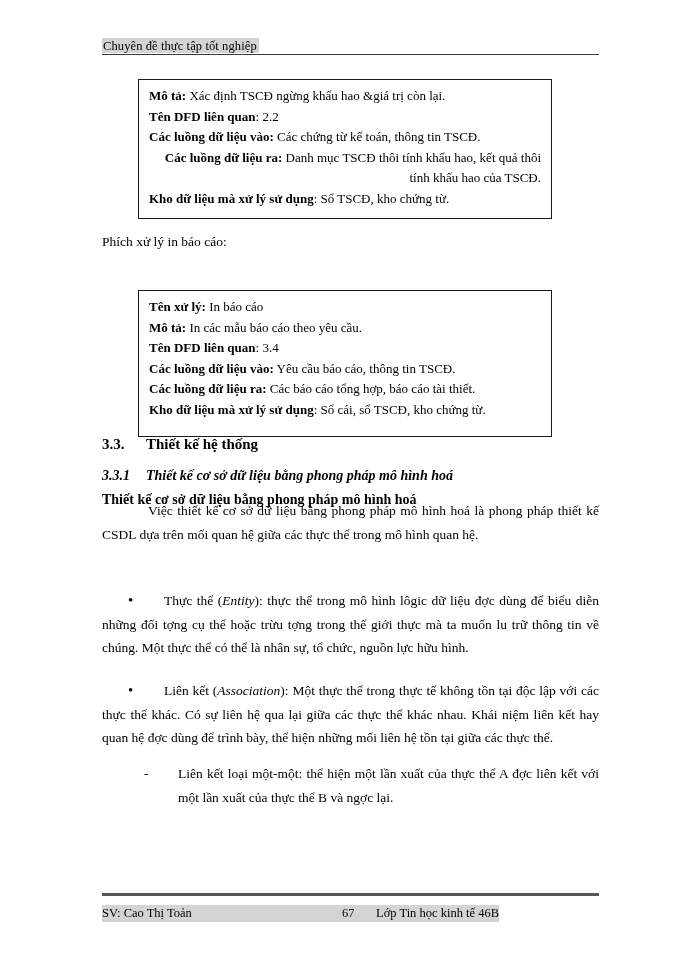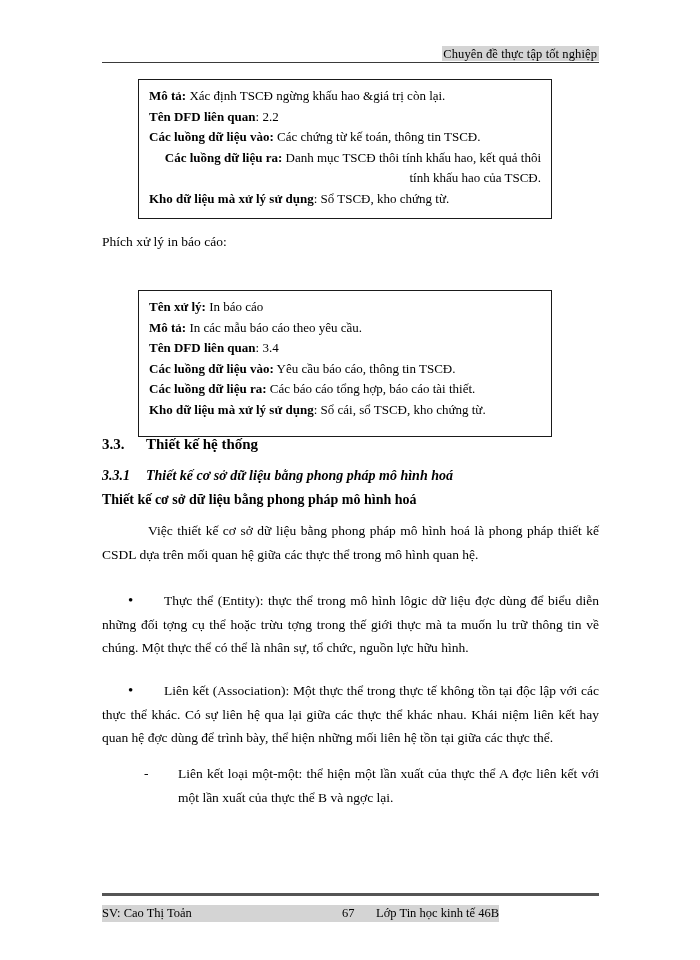--- a/index.html
+++ b/index.html
@@ -23,23 +23,22 @@
     left: 102px;
     top: 0;
     width: 497px;
     height: 960px;
   }
 
   
   .header {
     position: absolute;
     left: 0;
-    top: 44px;
-    width: 497px;
-    text-align: right;
+    top: 36px;
+    width: 497px;
   }
   .header-title {
     display: inline-block;
     font-size: 12.5px;
     font-weight: 400;
     letter-spacing: 0.1px;
     background: #d4d4d4;
     padding: 1px 2px 0 1px;
     line-height: 14px;
     white-space: nowrap;
@@ -125,21 +124,21 @@
   .para {
     position: absolute;
     left: 0;
     width: 497px;
     font-size: 13.5px;
     line-height: 23.5px;
     text-align: justify;
     text-justify: inter-word;
   }
   .para.indent { text-indent: 46px; }
-  #para-intro { top: 519px; }
+  #para-intro { top: 499px; }
 
   .bullet-block {
     position: absolute;
     left: 0;
     width: 497px;
     font-size: 13.5px;
     line-height: 23.5px;
     text-align: justify;
   }
   #bullet-entity { top: 589px; }
@@ -165,21 +164,21 @@
     box-sizing: border-box;
   }
   .dash-mark {
     position: absolute;
     left: 0;
     top: 0;
     font-size: 13.5px;
     line-height: 23.5px;
   }
 
-  .ital { }
+  .ital { font-style: italic; }
 
   
   .footer-rule {
     position: absolute;
     left: 0;
     top: 893px;
     width: 497px;
     height: 0;
     border-top: 3px solid #555555;
   }

